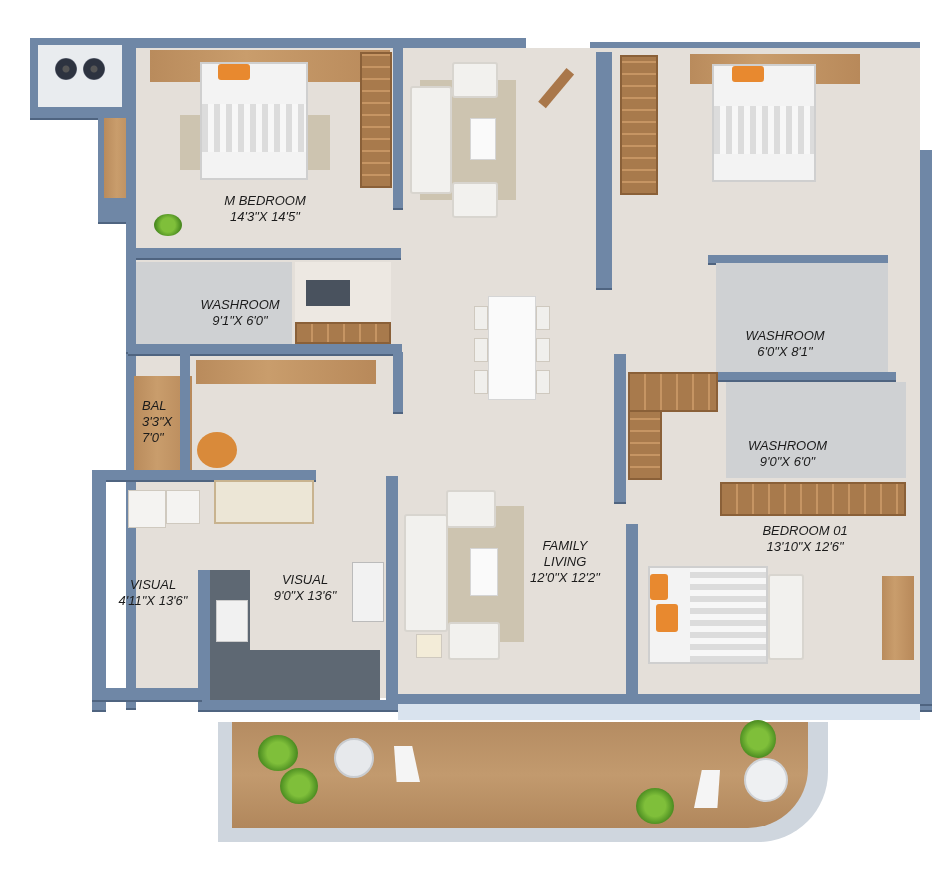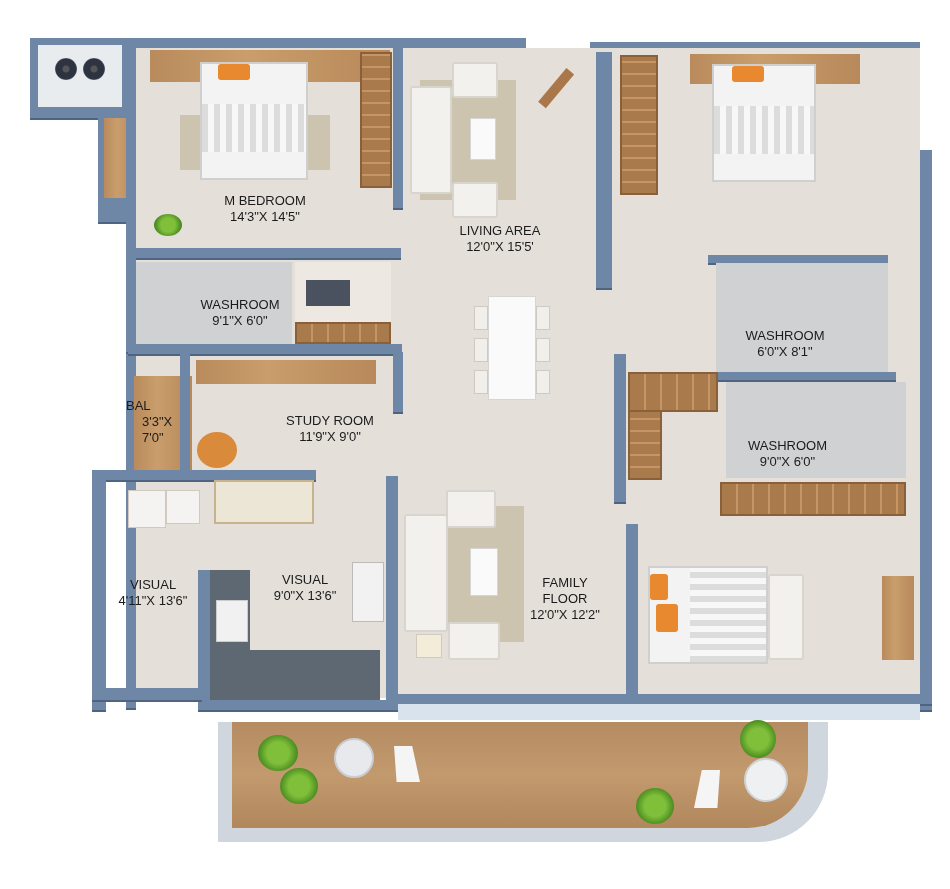--- a/index.html
+++ b/index.html
@@ -1,17 +1,17 @@
 <!DOCTYPE html>
 <html><head>
 <meta charset="utf-8">
 <style>
   html, body { margin:0; padding:0; background:#ffffff; }
   body { width:950px; height:889px; position:relative; overflow:hidden; font-family:"Liberation Sans", sans-serif; }
-  .plan { position:absolute; left:0; top:0; width:950px; height:889px; }
+  .plan { position:absolute; left:0; top:0; width:950px; height:889px;font-style:italic; }
   .abs { position:absolute; }
   .wall { position:absolute; background:#6f87a6; box-shadow: 0 2px 0 #4f6480; }
   .floor { position:absolute; background:#e4dfd9; }
   .wood { background:linear-gradient(90deg,#b98b5c,#c99d6c 40%,#b8895a); }
   .rug { position:absolute; background:#c9c0a8; opacity:.85; }
   .bed { position:absolute; background:#f3f3f3; border:2px solid #cfcfcf; box-sizing:border-box; }
   .bed .stripe { position:absolute; left:0; right:0; background:repeating-linear-gradient(90deg,#dcdcdc 0 6px,#f7f7f7 6px 12px); }
   .pillow { position:absolute; background:#e8892f; border-radius:3px; }
   .wardrobe { position:absolute; background:repeating-linear-gradient(0deg,#a87a4c 0 10px,#c69563 10px 12px); border:2px solid #8a6038; box-sizing:border-box; }
   .wardrobe.h { background:repeating-linear-gradient(90deg,#a87a4c 0 14px,#c69563 14px 16px); }
@@ -67,24 +67,20 @@
     <span>M BEDROOM</span>
     <span>14'3"X 14'5"</span>
   </div>
 
   <div class="rug" style="left:420px;top:80px;width:96px;height:120px;"></div>
   <div class="sofa" style="left:410px;top:86px;width:42px;height:108px;"></div>
   <div class="sofa" style="left:452px;top:62px;width:46px;height:36px;"></div>
   <div class="sofa" style="left:452px;top:182px;width:46px;height:36px;"></div>
   <div class="table" style="left:470px;top:118px;width:24px;height:40px;"></div>
   <div class="door" style="left:542px;top:44px;width:44px;height:10px;transform:rotate(-50deg);transform-origin:left;top:100px;"></div>
-  <div class="label" style="left:425px;top:223px;width:150px;">
-    <span>LIVING AREA</span>
-    <span>12'0"X 15'5'</span>
-  </div>
 
   <div class="wall" style="left:596px;top:52px;width:16px;height:236px;"></div>
   <div class="wardrobe" style="left:620px;top:55px;width:38px;height:140px;"></div>
   <div class="abs wood" style="left:690px;top:54px;width:170px;height:30px;"></div>
   <div class="bed" style="left:712px;top:64px;width:104px;height:118px;">
     <div class="stripe" style="top:40px;height:48px;"></div>
   </div>
   <div class="pillow" style="left:732px;top:66px;width:32px;height:16px;"></div>
 
   <div class="wall" style="left:126px;top:256px;width:10px;height:96px;"></div>
@@ -106,27 +102,23 @@
     <span>6'0"X 8'1"</span>
   </div>
 
   <div class="abs wood" style="left:134px;top:376px;width:58px;height:96px;"></div>
   <div class="wall" style="left:180px;top:352px;width:10px;height:118px;"></div>
   <div class="abs wood" style="left:196px;top:360px;width:180px;height:24px;"></div>
   <div class="abs" style="left:197px;top:432px;width:40px;height:36px;border-radius:50%;background:#d98a3a;"></div>
   <div class="wall" style="left:393px;top:352px;width:10px;height:60px;"></div>
   <div class="wall" style="left:106px;top:470px;width:210px;height:10px;"></div>
   <div class="label" style="left:126px;top:398px;width:60px;text-align:left;">
-    <span style="">BAL</span>
+    <span style="padding-left:16px;">BAL</span>
     <span style="padding-left:16px;">3'3"X</span>
     <span style="padding-left:16px;">7'0"</span>
-  </div>
-  <div class="label" style="left:255px;top:413px;width:150px;">
-    <span>STUDY ROOM</span>
-    <span>11'9"X 9'0"</span>
   </div>
 
   <div class="table" style="left:488px;top:296px;width:46px;height:102px;"></div>
   <div class="chair" style="left:474px;top:306px;width:12px;height:22px;"></div>
   <div class="chair" style="left:474px;top:338px;width:12px;height:22px;"></div>
   <div class="chair" style="left:474px;top:370px;width:12px;height:22px;"></div>
   <div class="chair" style="left:536px;top:306px;width:12px;height:22px;"></div>
   <div class="chair" style="left:536px;top:338px;width:12px;height:22px;"></div>
   <div class="chair" style="left:536px;top:370px;width:12px;height:22px;"></div>
 
@@ -159,34 +151,38 @@
     <span>VISUAL</span>
     <span>9'0"X 13'6"</span>
   </div>
 
   <div class="rug" style="left:448px;top:506px;width:76px;height:136px;"></div>
   <div class="sofa" style="left:404px;top:514px;width:44px;height:118px;"></div>
   <div class="sofa" style="left:446px;top:490px;width:50px;height:38px;"></div>
   <div class="sofa" style="left:448px;top:622px;width:52px;height:38px;"></div>
   <div class="table" style="left:470px;top:548px;width:26px;height:46px;"></div>
   <div class="chair" style="left:416px;top:634px;width:24px;height:22px;background:#f3ecd8;"></div>
-  <div class="label" style="left:515px;top:538px;width:100px;margin-top:37px;">
+  <div class="label" style="left:515px;top:538px;width:100px;">
     <span>FAMILY</span>
-    <span>FLOOR</span>
+    <span>LIVING</span>
     <span>12'0"X 12'2"</span>
   </div>
 
   <div class="wall" style="left:626px;top:524px;width:12px;height:170px;"></div>
   <div class="bed" style="left:648px;top:566px;width:120px;height:98px;">
     <div class="stripe" style="top:0;bottom:0;left:40px;right:0;background:repeating-linear-gradient(0deg,#dcdcdc 0 6px,#f7f7f7 6px 12px);"></div>
   </div>
   <div class="pillow" style="left:650px;top:574px;width:18px;height:26px;"></div>
   <div class="pillow" style="left:656px;top:604px;width:22px;height:28px;"></div>
   <div class="sofa" style="left:768px;top:574px;width:36px;height:86px;"></div>
   <div class="abs wood" style="left:882px;top:576px;width:32px;height:84px;"></div>
+  <div class="label" style="left:735px;top:523px;width:140px;">
+    <span>BEDROOM 01</span>
+    <span>13'10"X 12'6"</span>
+  </div>
 
   <div class="wall" style="left:398px;top:694px;width:534px;height:10px;"></div>
   <div class="window" style="left:398px;top:704px;width:522px;height:16px;"></div>
 
   <div class="rail" style="left:218px;top:722px;width:610px;height:120px;border-radius:0 0 70px 0;"></div>
   <div class="deck" style="left:232px;top:722px;width:576px;height:106px;"></div>
   <div class="plant" style="left:258px;top:735px;width:40px;height:36px;"></div>
   <div class="plant" style="left:280px;top:768px;width:38px;height:36px;"></div>
   <div class="abs" style="left:334px;top:738px;width:36px;height:36px;border-radius:50%;background:#e7e9ec;border:2px solid #c9ccd0;"></div>
   <div class="abs" style="left:394px;top:746px;width:26px;height:36px;background:#f5f5f5;clip-path:polygon(0 0,70% 0,100% 100%,10% 100%);"></div>

